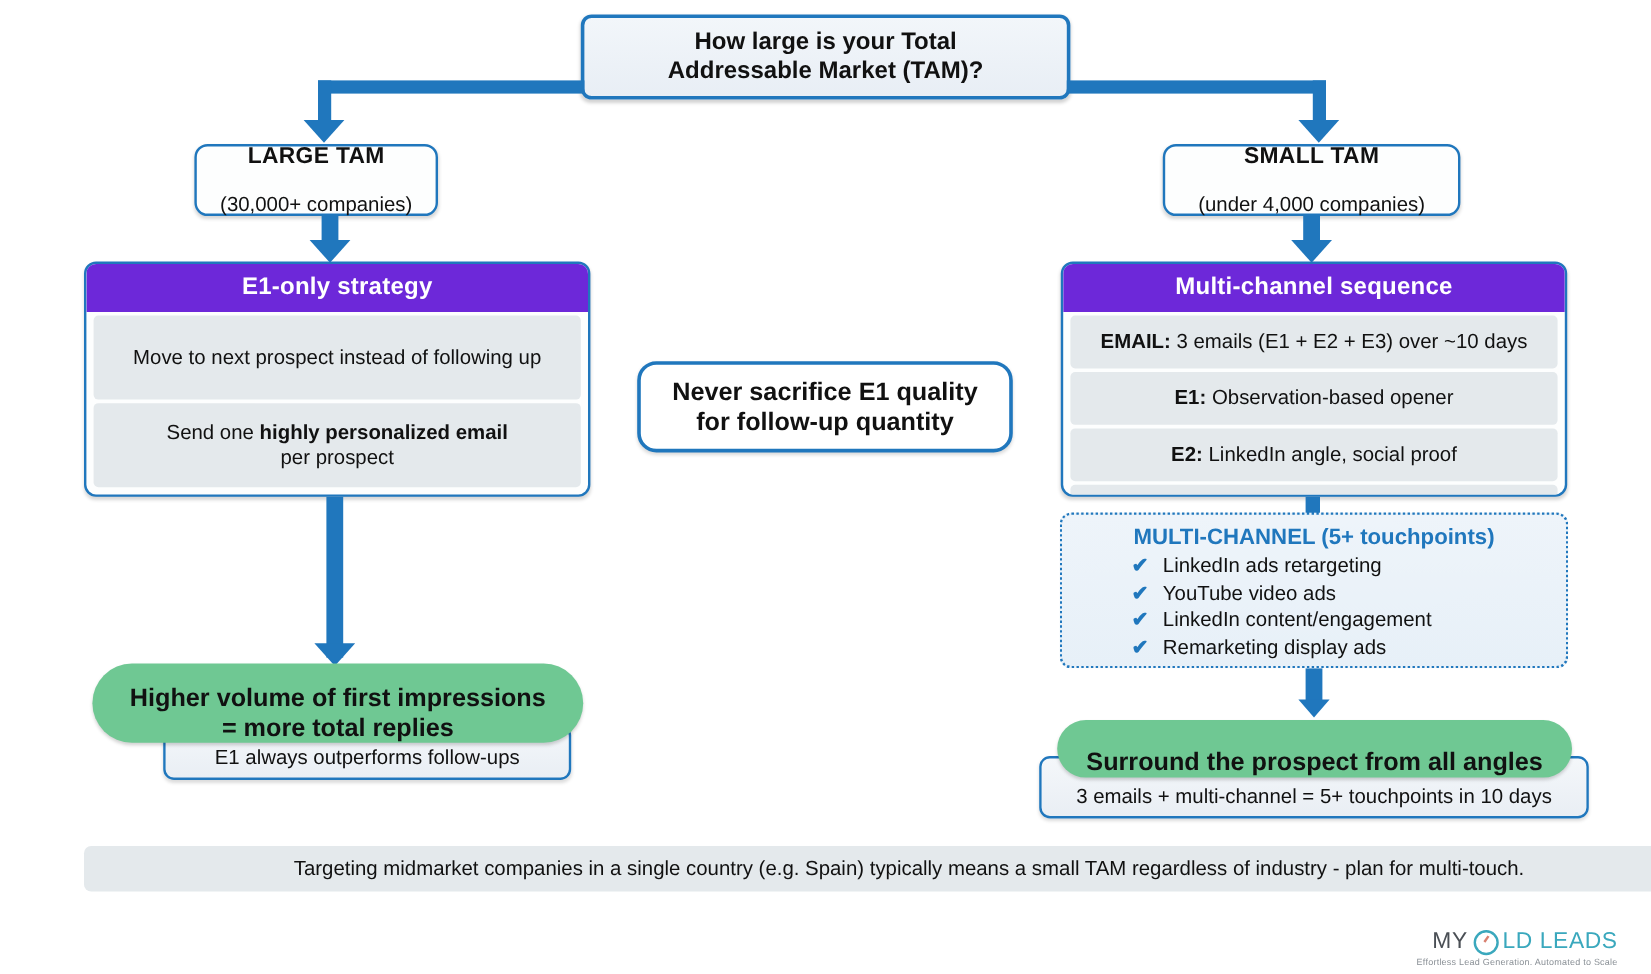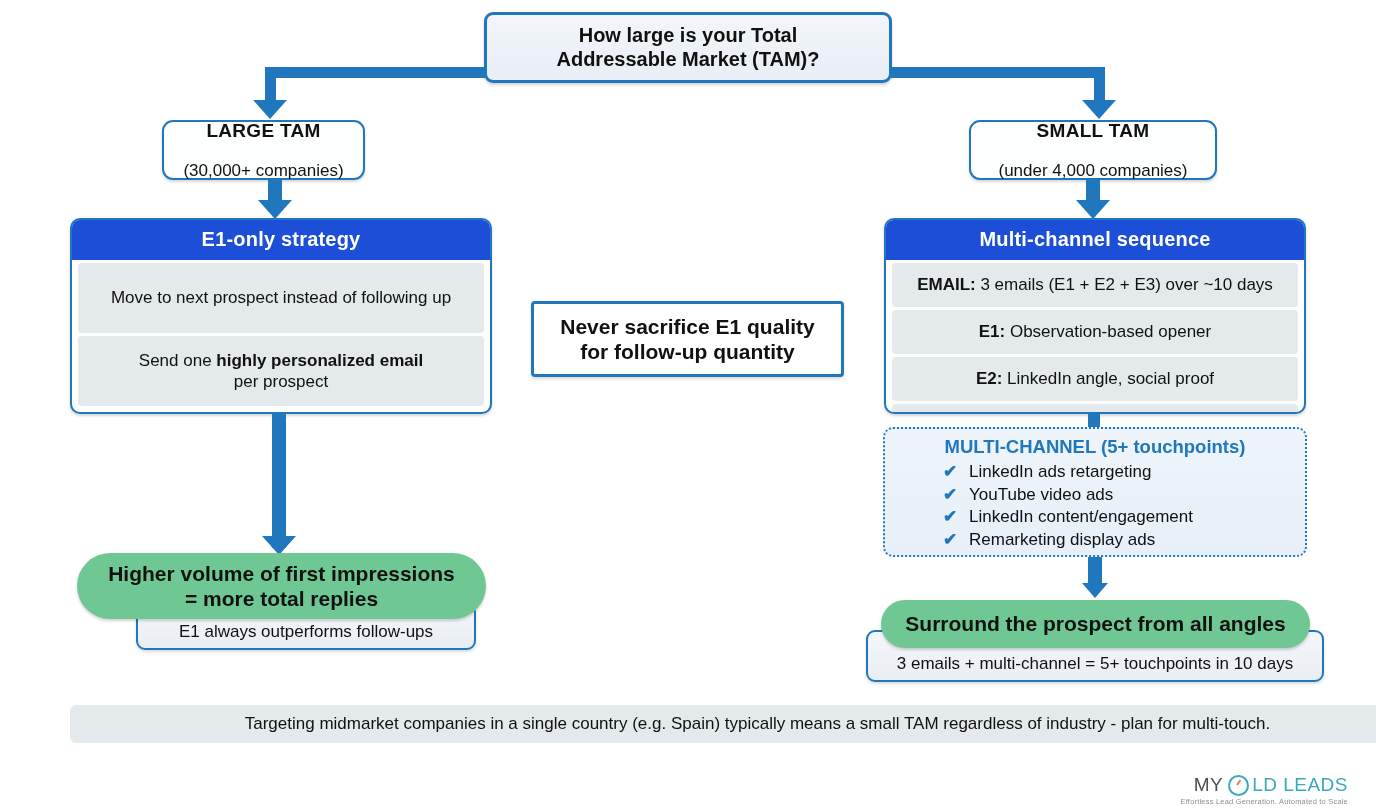--- a/index.html
+++ b/index.html
@@ -64,21 +64,21 @@
   
   .panel {
     border: 2px solid #2077bd;
     border-radius: 10px;
     background: #fdfefe;
     overflow: hidden;
     box-shadow: 0 2px 3px rgba(0,0,0,0.16);
     display: flex; flex-direction: column;
   }
   .panel-header {
-    background: #1d4ed8;
+    background: #6d28d9;
     color: #ffffff;
     font-size: 20px; font-weight: bold;
     text-align: center;
     padding: 8px 0 9px;
     letter-spacing: .2px;
   }
   .panel-body { padding: 3px 6px 6px; display: flex; flex-direction: column; gap: 3px; flex: 1; }
   .row {
     background: #e4e9ec;
     border-radius: 4px;
@@ -91,21 +91,21 @@
   }
   .row b { font-weight: bold; }
   .panel-left .row { flex: 1; }
   .panel-right .row { height: 36px; }
 
   
   .note-box {
     left: 531px; top: 301px; width: 313px; height: 76px;
     background: #ffffff;
     border: 3px solid #2077bd;
-    border-radius: 4px;
+    border-radius: 16px;
     display: flex; align-items: center; justify-content: center;
     text-align: center;
     font-size: 21px; font-weight: bold; line-height: 1.2;
     box-shadow: 0 2px 3px rgba(0,0,0,0.15);
   }
 
   
   .dotted-box {
     left: 883px; top: 427px; width: 424px; height: 130px;
     border: 2.5px dotted #2077bd;
@@ -130,21 +130,21 @@
     font-weight: bold;
     font-size: 17px;
     width: 26px;
     display: inline-block;
   }
 
   
   .green-pill {
     background: #6fc893;
     border-radius: 36px;
-    display: flex; align-items: center; justify-content: center;
+    display: flex; align-items: flex-end; justify-content: center;
     text-align: center;
     font-size: 21px; font-weight: bold; color: #111;
     line-height: 1.2;
     box-shadow: 0 2px 3px rgba(0,0,0,0.18);
     z-index: 3;
   }
   .sub-box {
     background: linear-gradient(180deg,#f4f7fa 0%, #e9eef4 100%);
     border: 2px solid #2077bd;
     border-radius: 9px;

